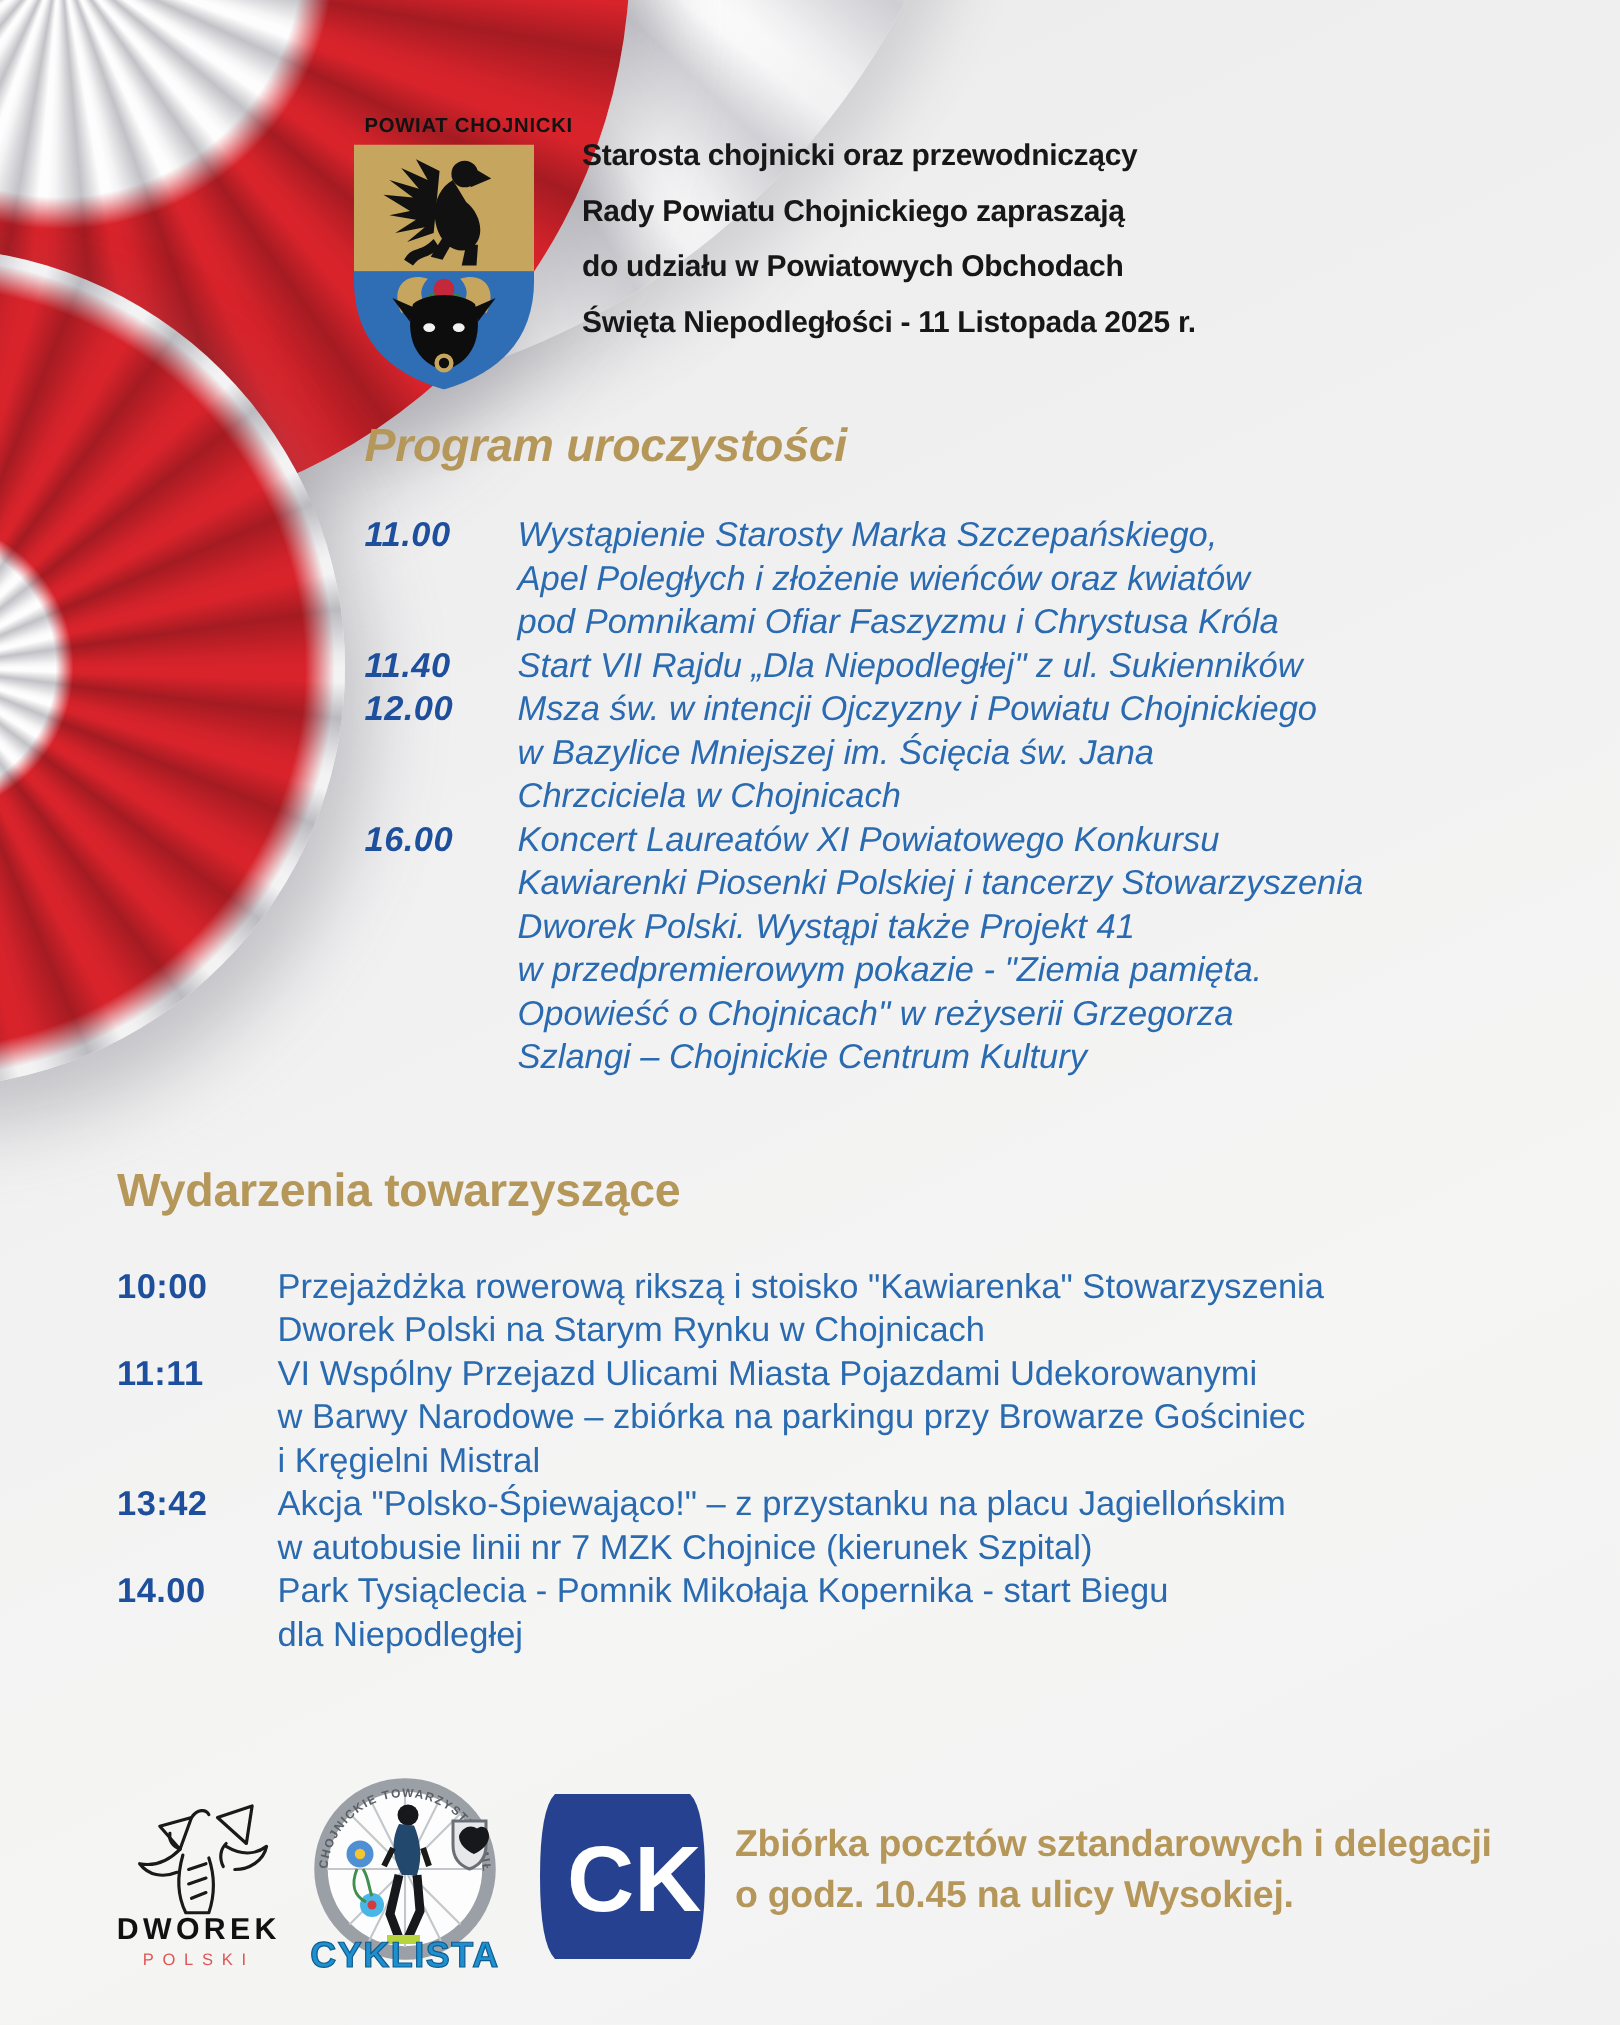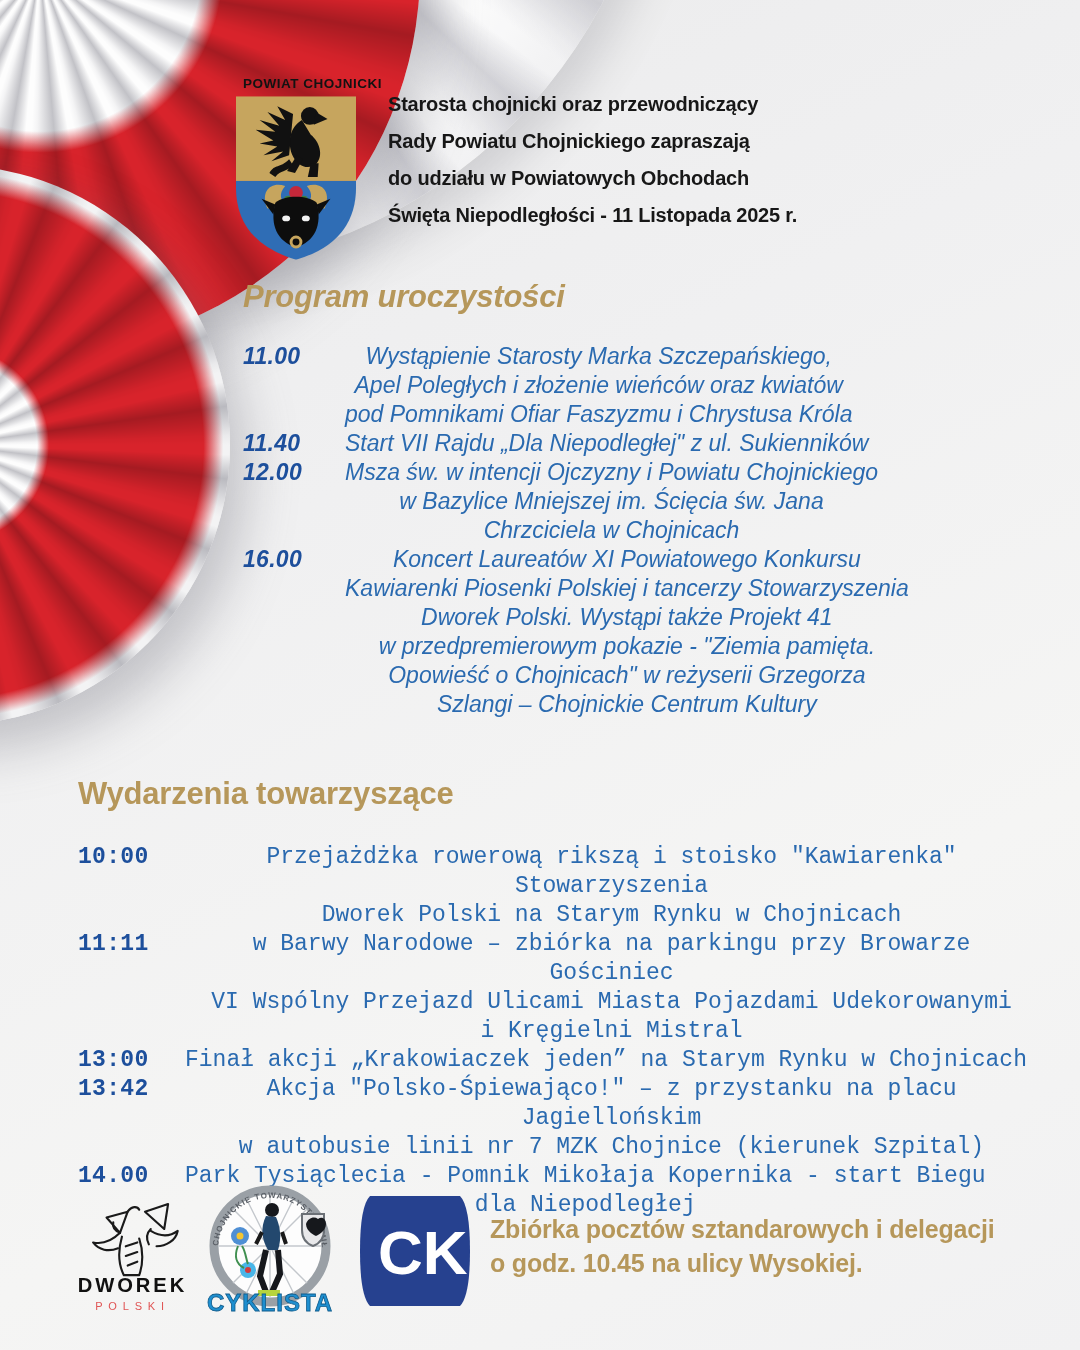--- a/index.html
+++ b/index.html
@@ -41,26 +41,26 @@
 
   
   .invite{position:absolute; left:388px; top:86px; width:620px;
     font-size:20px; font-weight:bold; color:#171717; line-height:37px; letter-spacing:-.2px;}
 
   
   .section-title{font-size:31px; font-weight:bold; color:#b6975a; margin:0; letter-spacing:-.2px;}
   .sched{margin:0; padding:0;}
   .row{display:flex; align-items:flex-start;}
   .time{font-weight:bold; color:#1d4f9c; flex:0 0 auto; font-size:23px; line-height:29px; letter-spacing:.3px;}
-  .desc{color:#2a6ab0; font-size:23px; line-height:29px;text-align:center;}
+  .desc{color:#2a6ab0; font-size:23px; line-height:29px;}
   #program{position:absolute; left:243px; top:279px; width:800px;font-style:italic;}
   #program .sched{margin-top:27px;}
   #program .time{width:102px;}
   #events{position:absolute; left:78px; top:776px; width:960px;}
-  #events .sched{margin-top:31px;font-family:Liberation Mono, monospace;}
+  #events .sched{margin-top:31px;}
   #events .time{width:107px;}
 
   
   .logo{position:absolute;}
   #logo-dworek{left:70px; top:1190px;}
   #logo-cyklista{left:196px; top:1180px;}
   #logo-ck{left:356px; top:1190px;text-align:center;}
   .note{position:absolute; left:490px; top:1212px; font-size:25px; font-weight:bold;
     color:#b6975a; line-height:34px; letter-spacing:-.2px;}
 </style>
@@ -164,29 +164,23 @@
       <div class="row">
         <div class="time">10:00</div>
         <div class="desc">
           <div>Przejażdżka rowerową rikszą i stoisko "Kawiarenka" Stowarzyszenia</div>
           <div>Dworek Polski na Starym Rynku w Chojnicach</div>
         </div>
       </div>
       <div class="row">
         <div class="time">11:11</div>
         <div class="desc">
+          <div>VI Wspólny Przejazd Ulicami Miasta Pojazdami Udekorowanymi</div>
           <div>w Barwy Narodowe – zbiórka  na parkingu przy Browarze Gościniec</div>
-          <div>VI Wspólny Przejazd Ulicami Miasta Pojazdami Udekorowanymi</div>
           <div>i Kręgielni Mistral</div>
-        </div>
-      </div>
-      <div class="row">
-        <div class="time">13:00</div>
-        <div class="desc">
-          <div>Finał akcji „Krakowiaczek jeden” na Starym Rynku w Chojnicach</div>
         </div>
       </div>
       <div class="row">
         <div class="time">13:42</div>
         <div class="desc">
           <div>Akcja "Polsko-Śpiewająco!" – z przystanku na placu Jagiellońskim</div>
           <div>w autobusie linii nr 7 MZK Chojnice (kierunek Szpital)</div>
         </div>
       </div>
       <div class="row">

